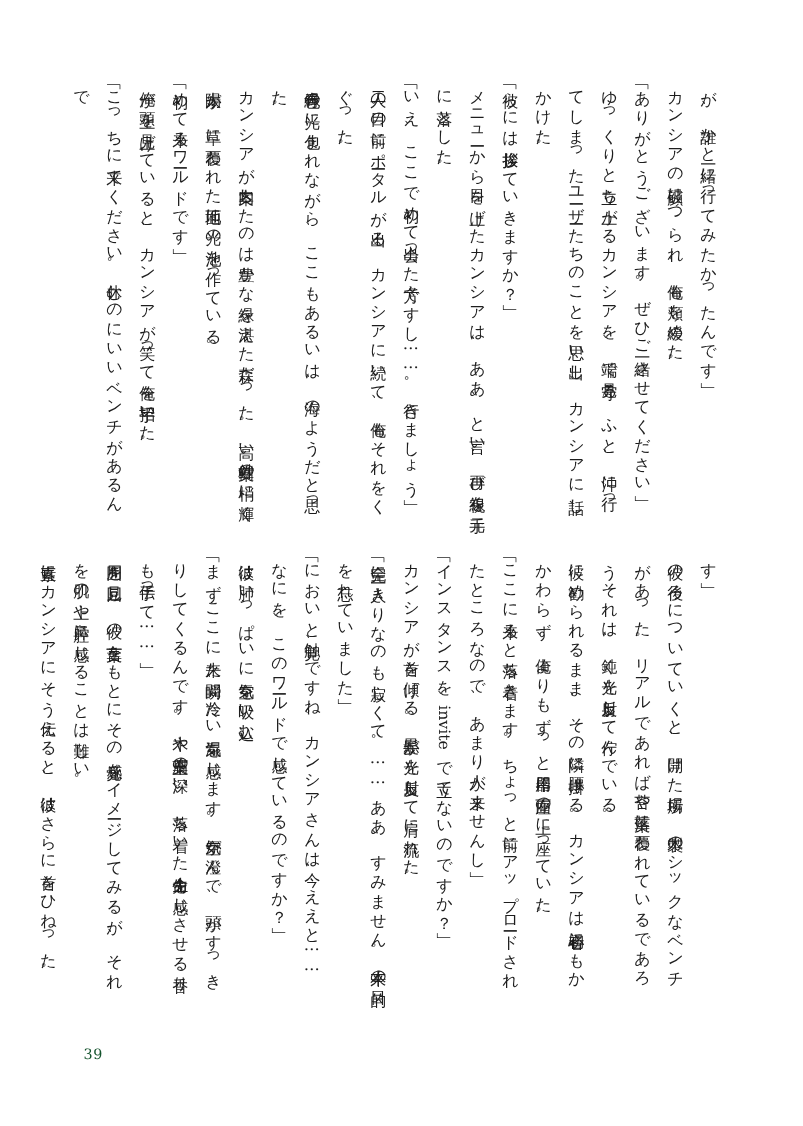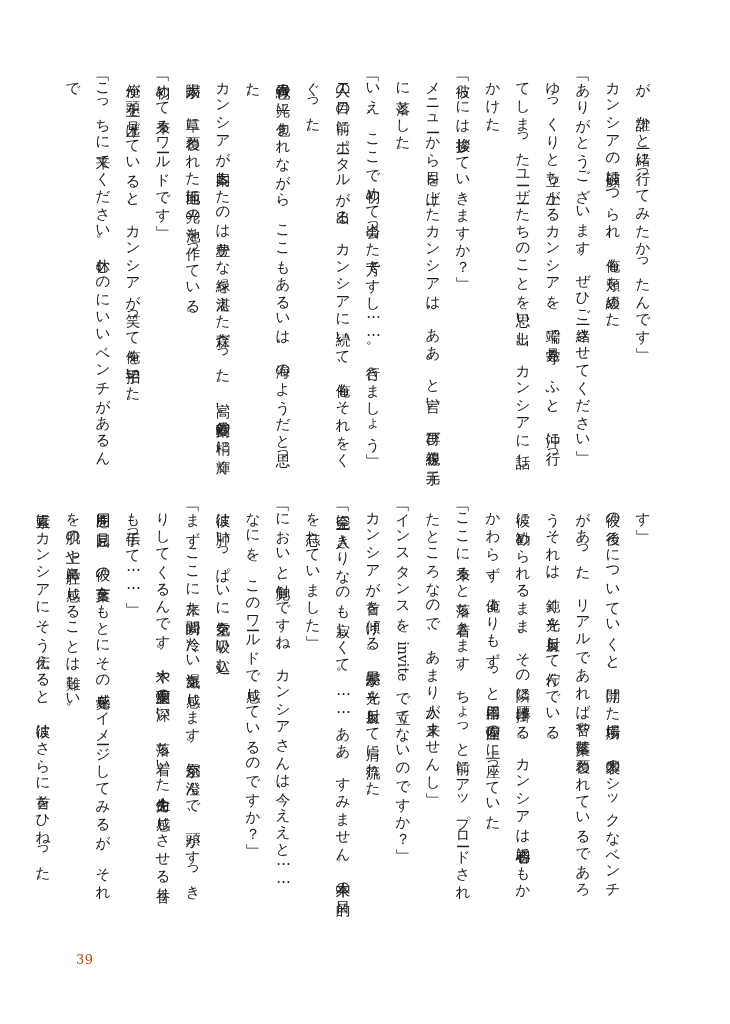--- a/index.html
+++ b/index.html
@@ -63,21 +63,21 @@
     letter-spacing: 0;
     font-size: 14.2px;
   }
 
   .folio {
     position: absolute;
     left: 76px;
     top: 952px;
     font-size: 13px;
     letter-spacing: 0.4px;
-    color: #c2410c;
+    color: #14532d;
     font-family: "DejaVu Serif", "Liberation Serif", serif;
   }
 </style>
 </head>
 <body>
 
 <div class="page">
 
   <div class="vblock" id="block-top">が、誰かと一緒に行ってみたかったんです」
 カンシアの破顔につられ、俺も頬を緩めた。

